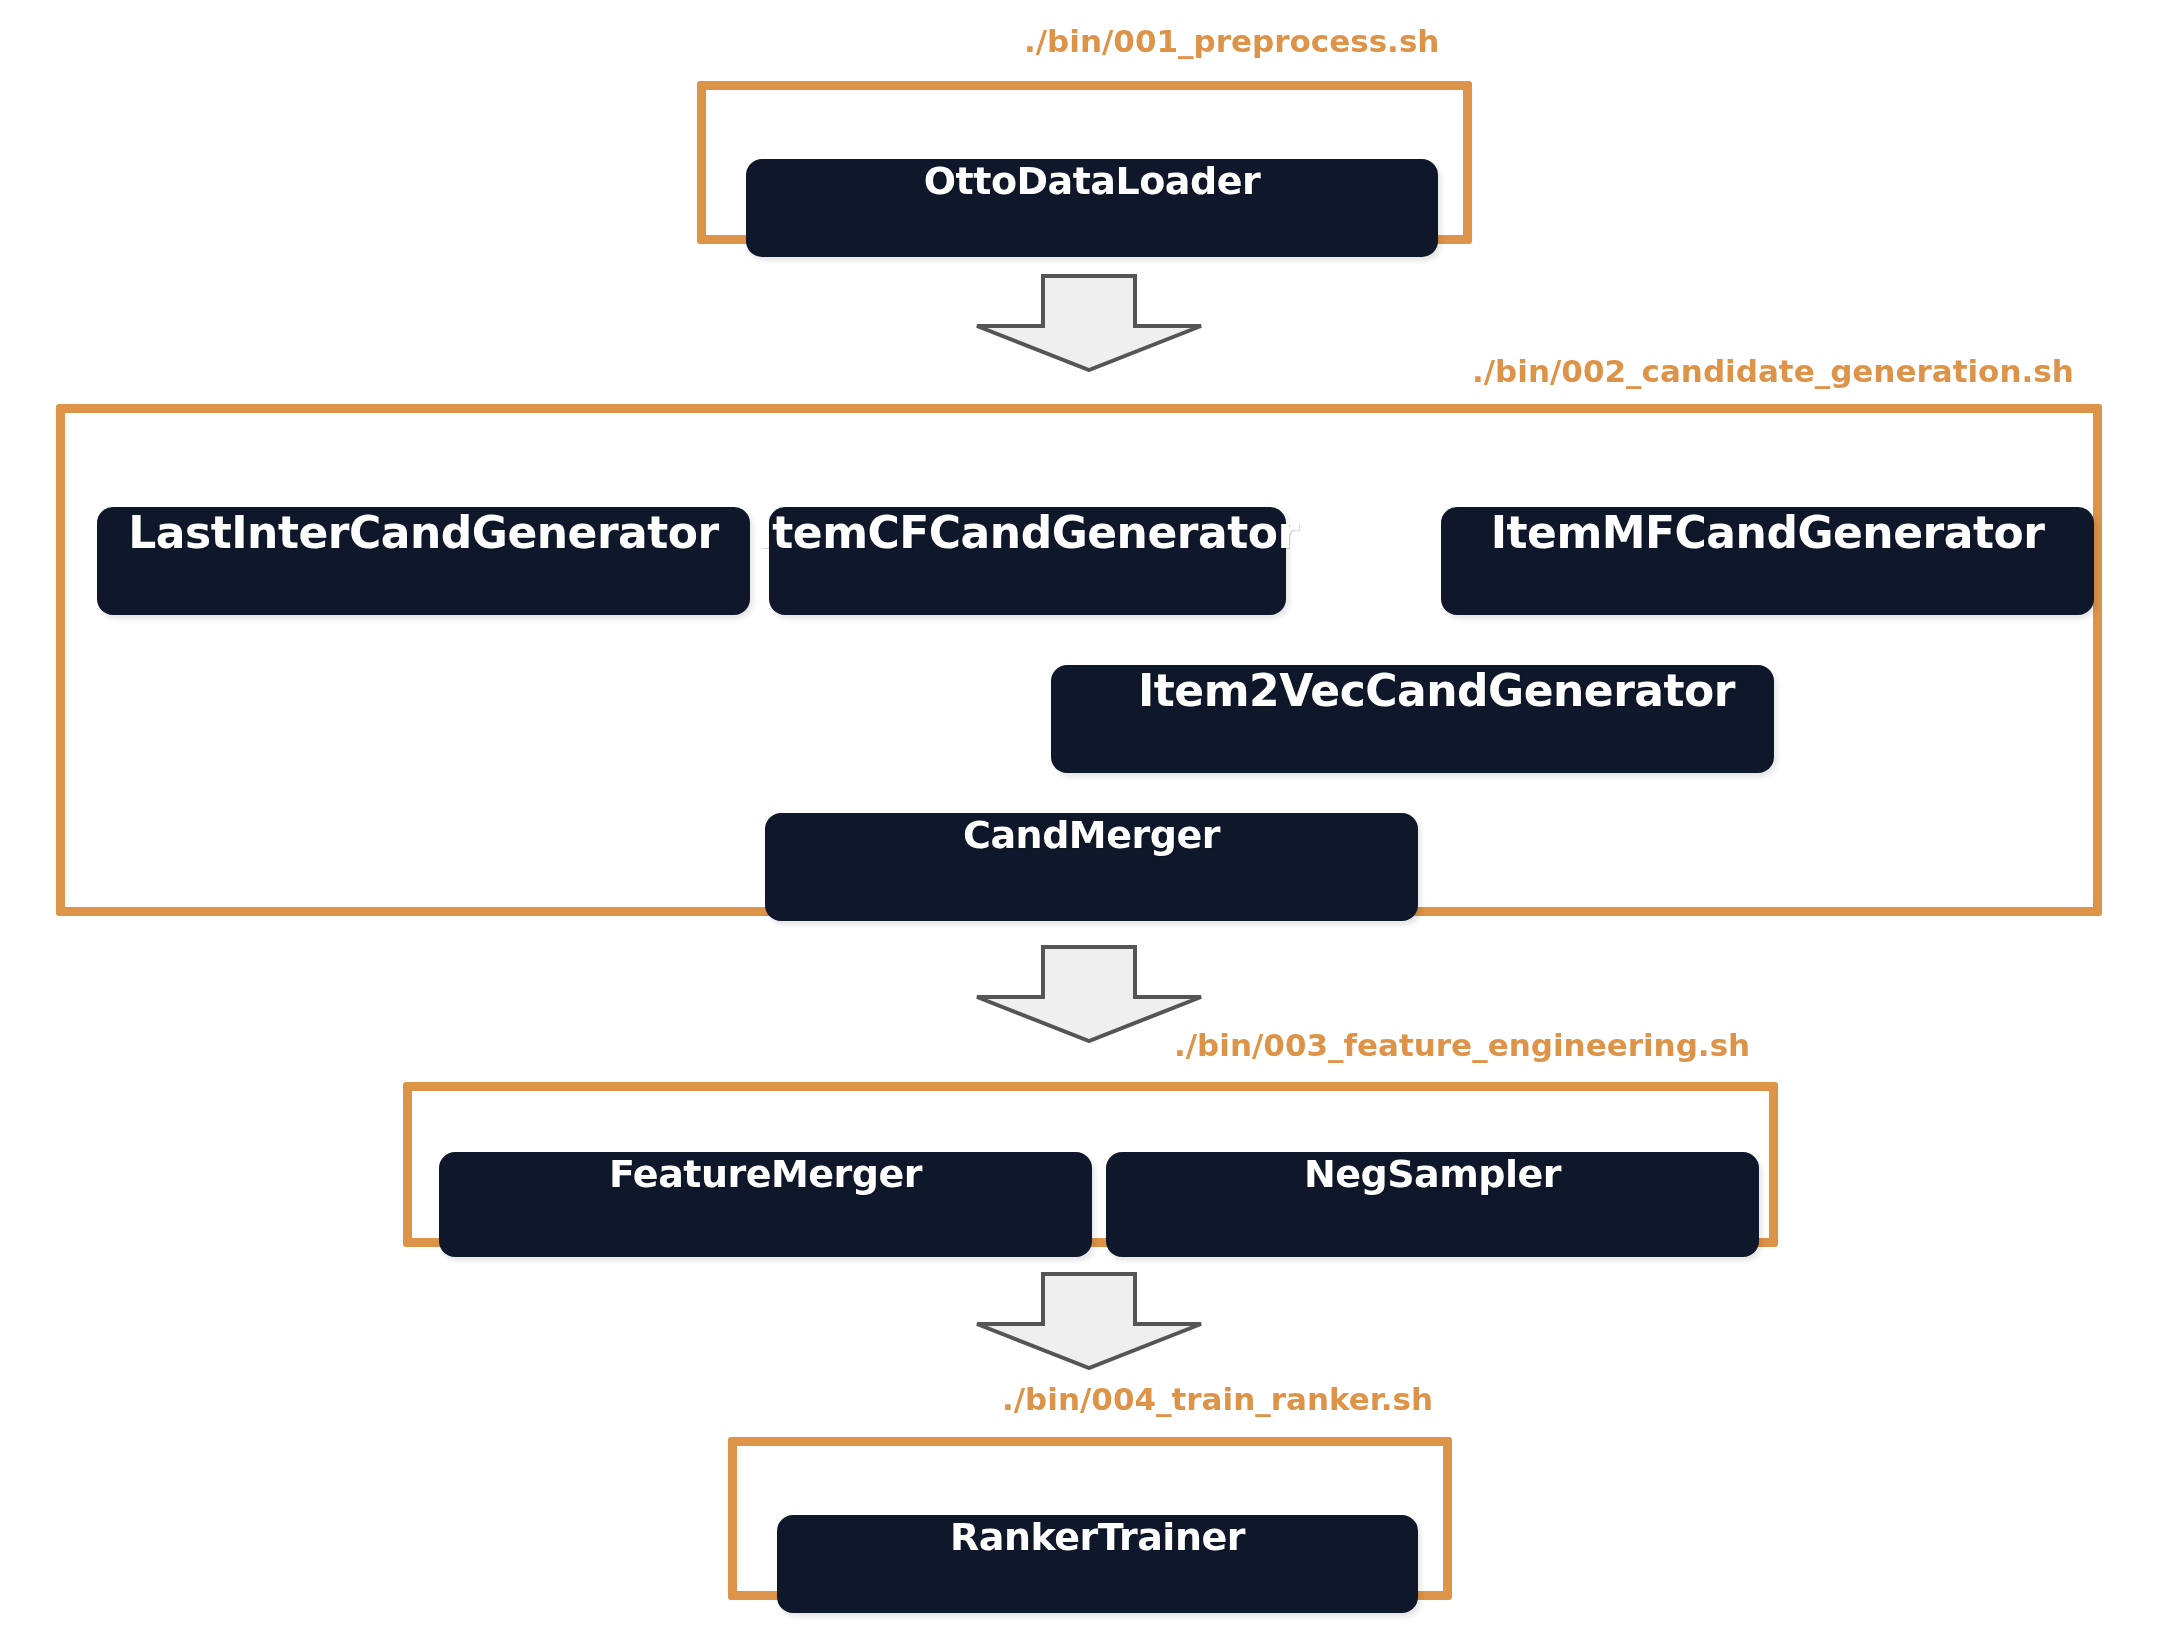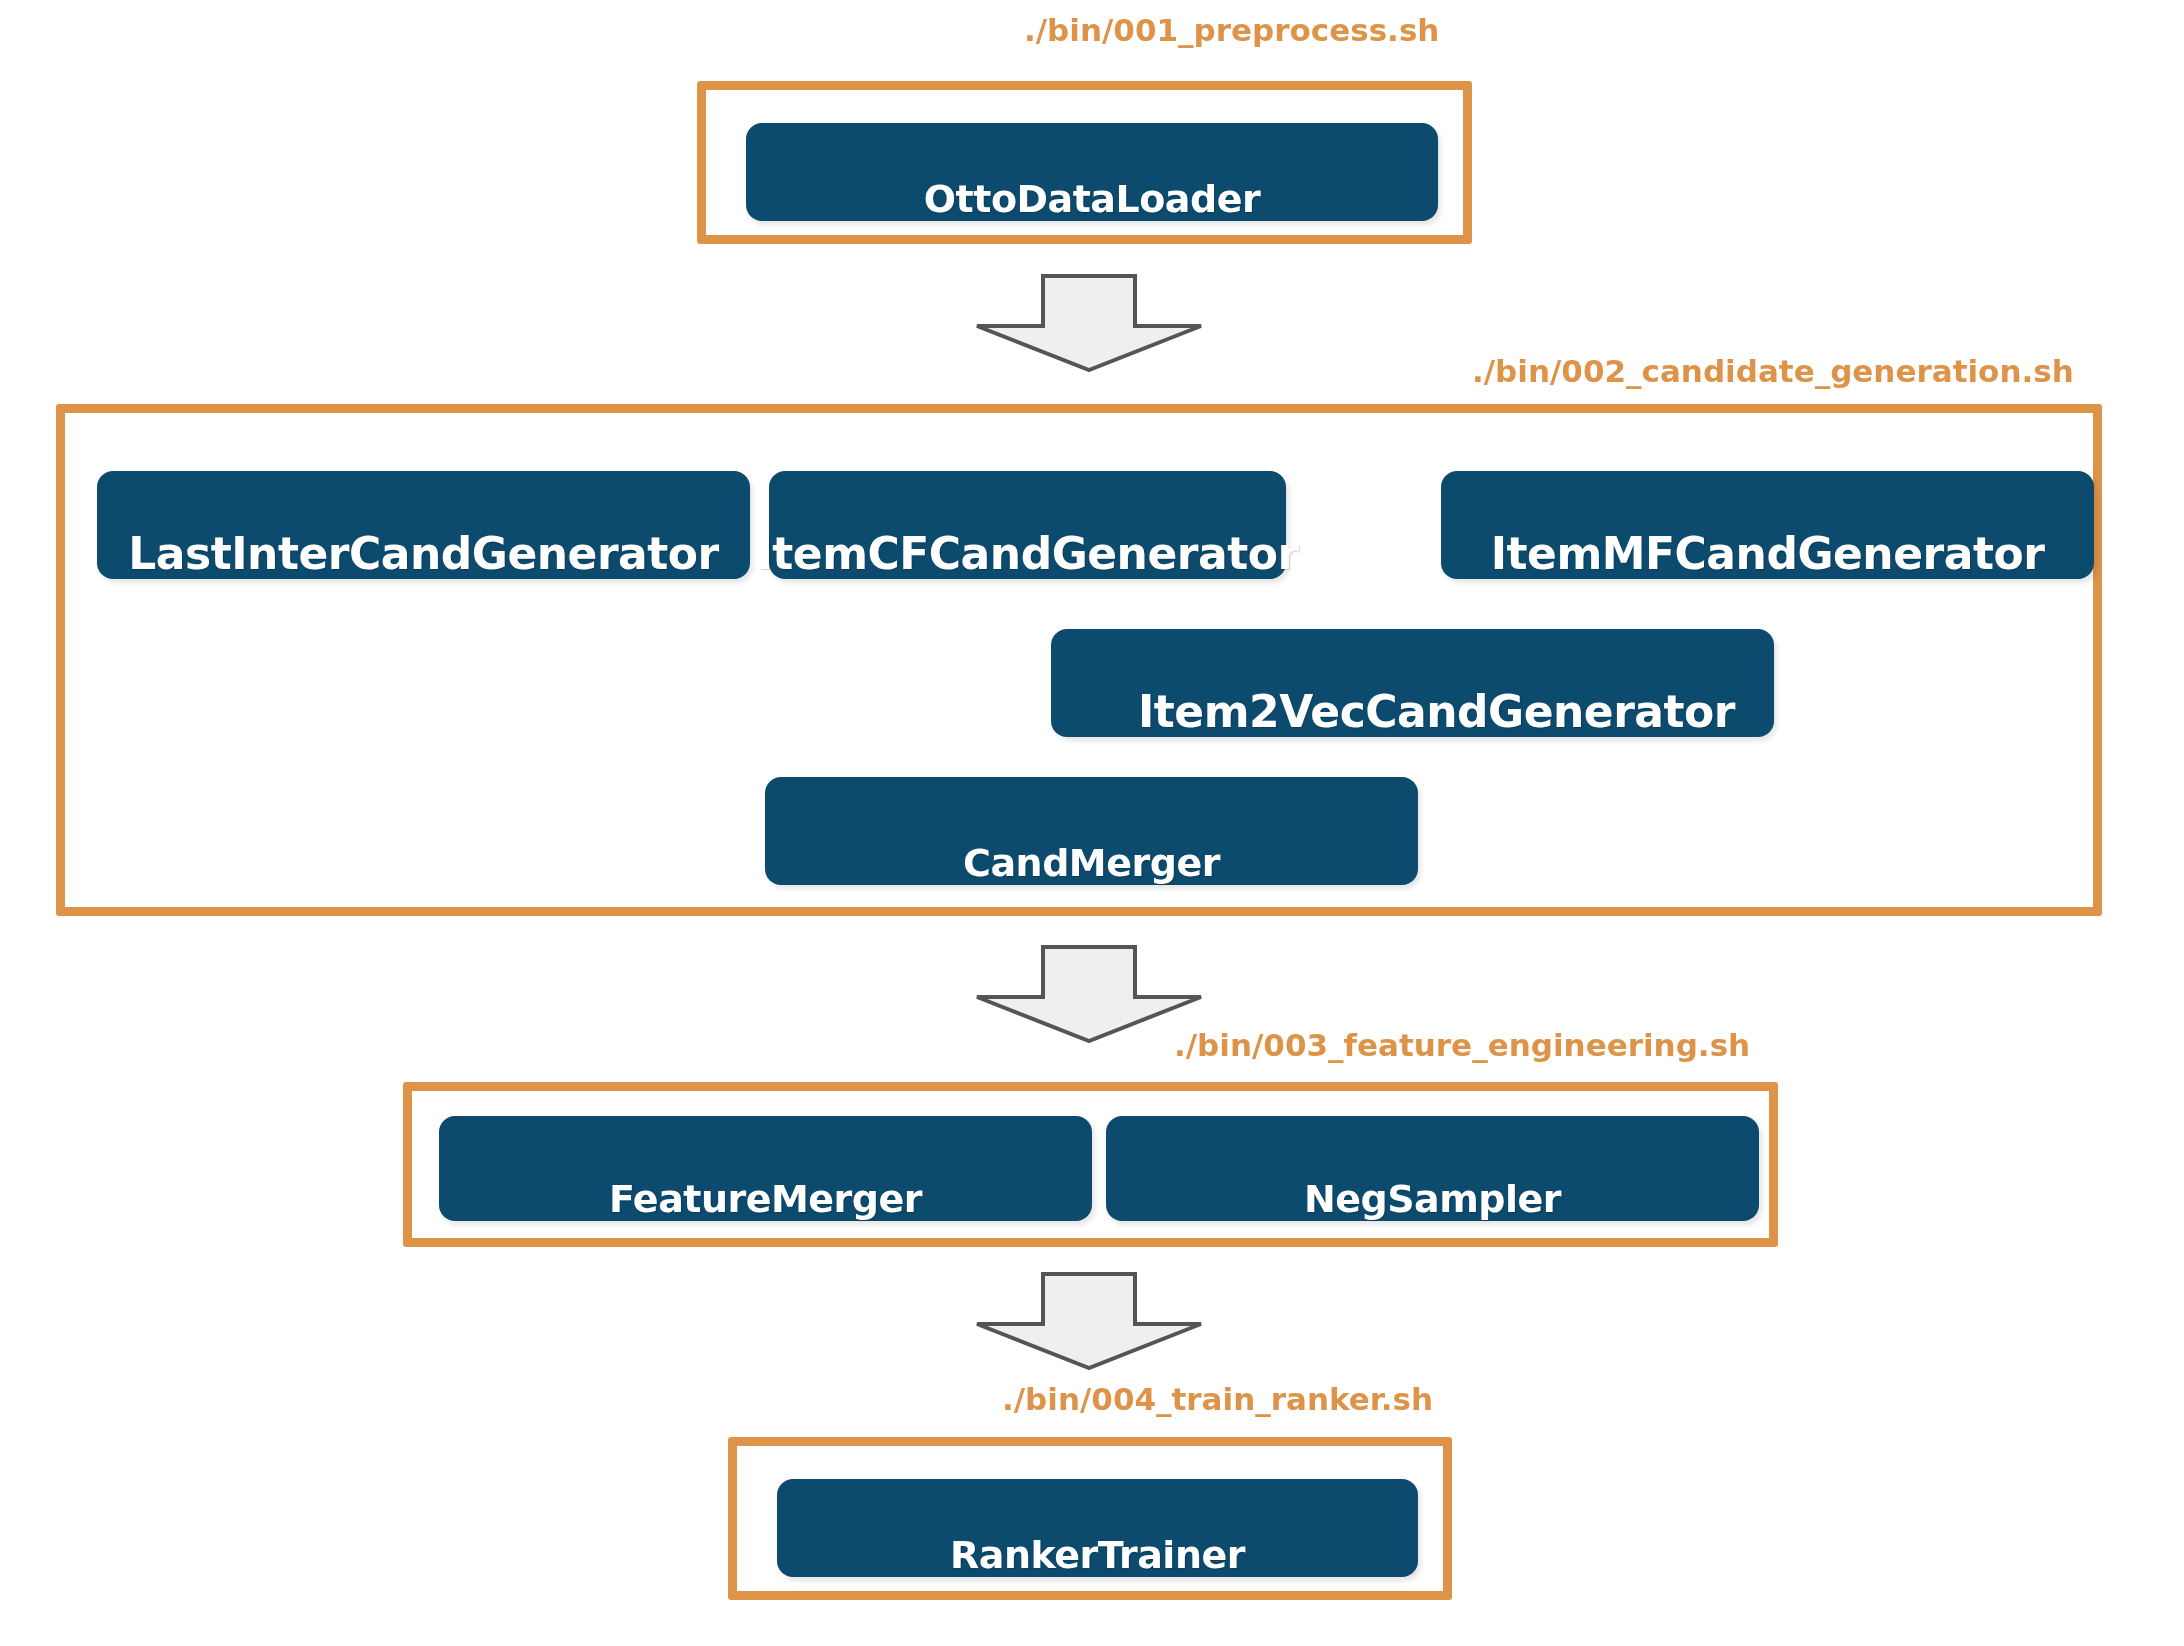--- a/index.html
+++ b/index.html
@@ -36,26 +36,27 @@
     font-size: 31px;
     letter-spacing: 0px;
     white-space: nowrap;
     line-height: 1;
   }
 
   
   .chip {
     position: absolute;
     box-sizing: border-box;
-    background: #0c4a6e;
+    background: #0f172a;
     border-radius: 16px;
     display: flex;
-    align-items: flex-end;
+    align-items: flex-start;
     justify-content: center;
     box-shadow: 3px 4px 5px rgba(0,0,0,0.10);
+    margin-top: 36px;
   }
   .chip-label {
     color: #ffffff;
     font-family: "DejaVu Sans", "Liberation Sans", sans-serif;
     font-weight: bold;
     font-size: 38px;
     letter-spacing: -0.5px;
     white-space: nowrap;
     text-align: center;
     text-shadow: 1px 1px 1px rgba(0,0,0,0.18);
@@ -66,21 +67,21 @@
   .arrow {
     position: absolute;
   }
   .arrow svg { display: block; }
 </style>
 </head>
 <body>
 
 <div id="canvas">
 
-  <div class="stage-label" style="left:1024px; top:15px;">./bin/001_preprocess.sh</div>
+  <div class="stage-label" style="left:1024px; top:26px;">./bin/001_preprocess.sh</div>
 
   <div class="stage-box" style="left:697px; top:81px; width:775px; height:163px;">
     <div class="chip" style="left:40px; top:33px; width:692px; height:98px;">
       <span class="chip-label">OttoDataLoader</span>
     </div>
   </div>
 
   <div class="arrow" style="left:973px; top:274px;">
     <svg width="232" height="98" viewBox="0 0 232 98">
       <polygon points="70,2 162,2 162,52 228,52 116,96 4,52 70,52" fill="#EFEFEF" stroke="#555555" stroke-width="4" stroke-linejoin="miter"></polygon>

